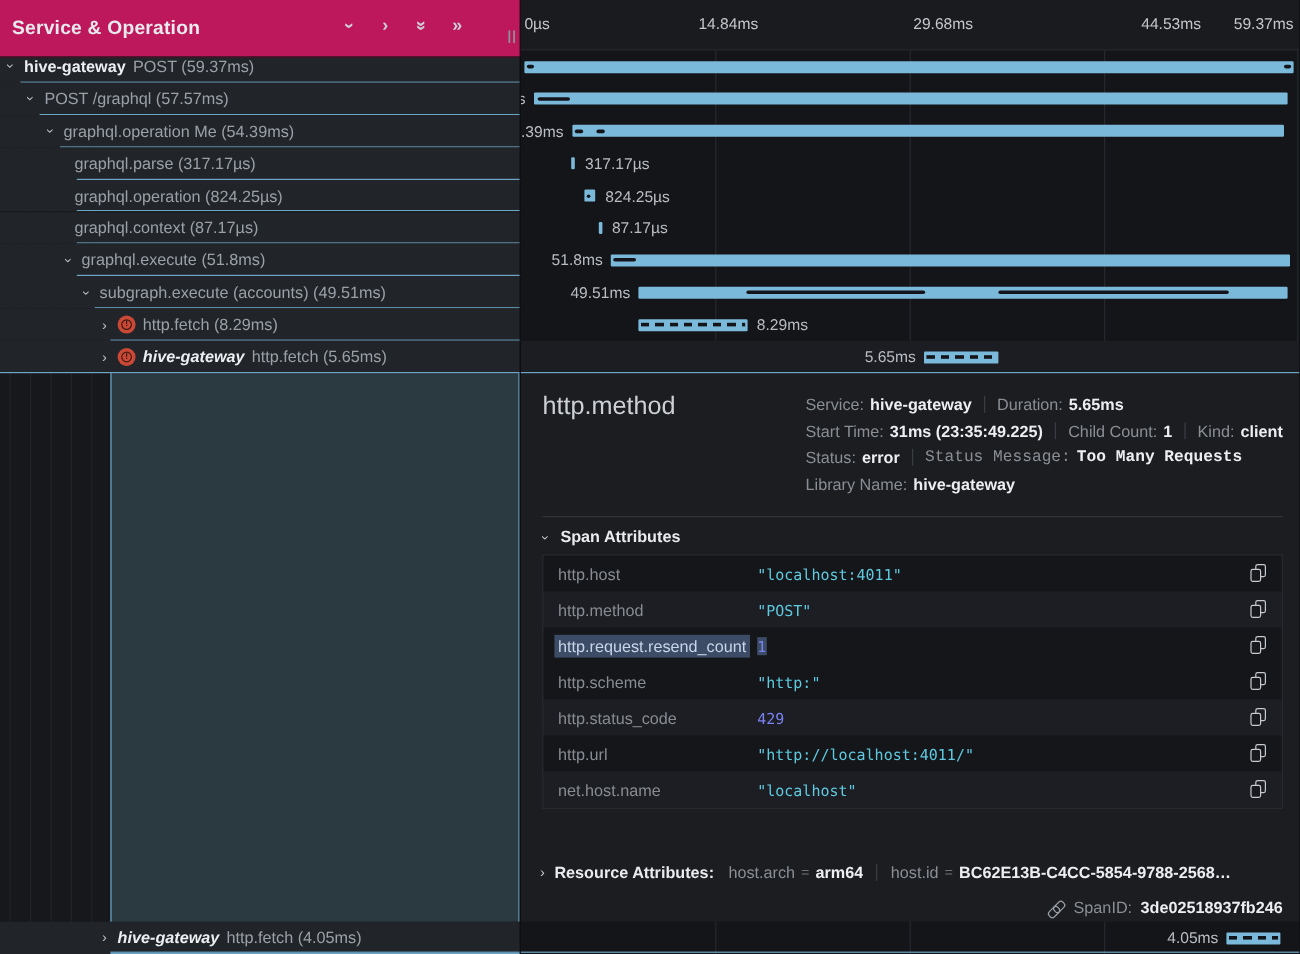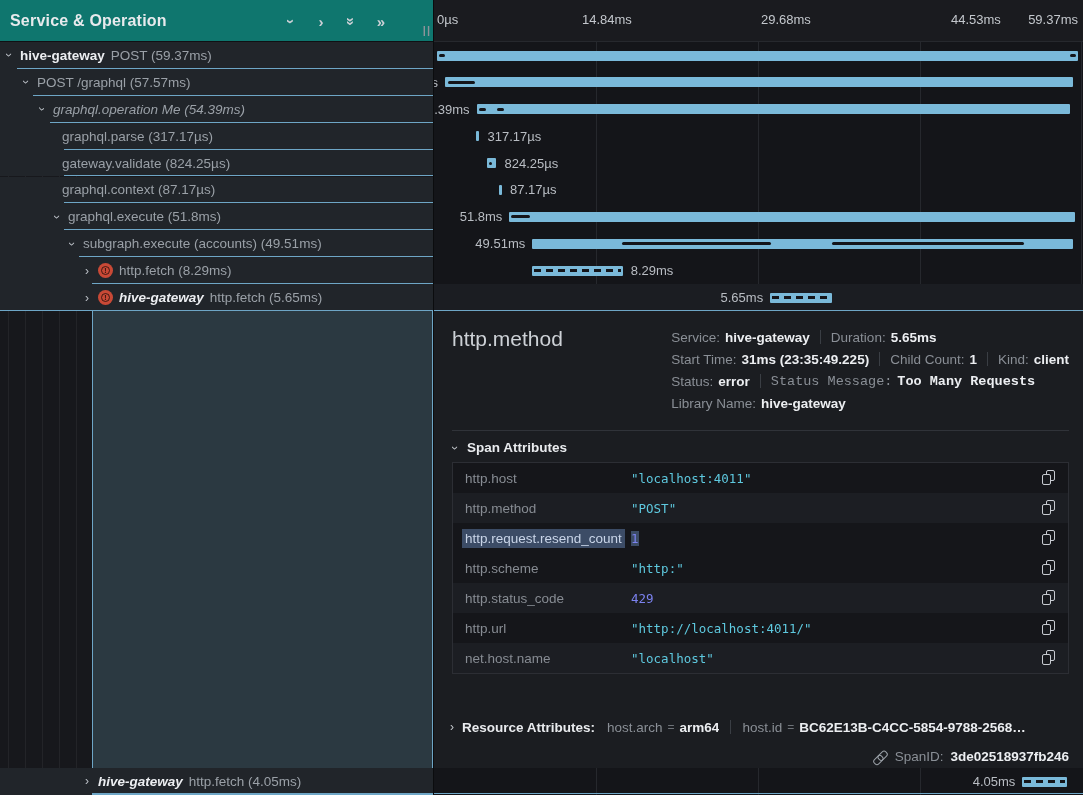--- a/index.html
+++ b/index.html
@@ -5,21 +5,21 @@
   * { margin:0; padding:0; box-sizing:border-box; }
   html,body { background:#0e0f12; }
   .app {
     position:relative; width:1083px; height:795px; overflow:hidden;
     font-family:"Liberation Sans", sans-serif; background:#17181c;
     -webkit-font-smoothing:antialiased;
   }
   
   .left-panel { position:absolute; left:0; top:0; width:434px; height:795px; background:#17181c; overflow:hidden; }
   .left-header {
-    position:absolute; left:0; top:0; width:434px; height:42px; background:#0f766e;
+    position:absolute; left:0; top:0; width:434px; height:48px; background:#be185d;
     border-bottom:1px solid #101114; display:flex; align-items:center; z-index:6;
   }
   .left-title { font-size:16px; font-weight:bold; color:#e8eaed; padding-left:10px; letter-spacing:.2px; }
   .header-icons { position:absolute; right:46px; top:0; height:42px; display:flex; align-items:center; gap:16px; }
   .hicon { color:#ccd0d6; font-size:15px; font-weight:bold; width:14px; height:16px; display:flex; align-items:center; justify-content:center; cursor:pointer; }
   .hicon.rot::before { display:inline-block; transform:rotate(90deg); }
   .hicon.single::before { content:"›"; }
   .hicon.double::before { content:"»"; }
   .resize-handle { position:absolute; right:3px; top:24px; color:#8e939a; font-size:11px; font-weight:bold; letter-spacing:1px; cursor:col-resize; z-index:7; }
   .guide { position:absolute; width:1px; top:42px; height:726px; background:rgba(255,255,255,0.055); z-index:1; }
@@ -121,37 +121,37 @@
         </div>
         <div class="tree-row" style="top: 68.9px;">
           <div class="row-border" style="left: 33px;"></div>
           <div class="row-inner" style="padding-left: 21px;">
             <div class="tree-chev down">›</div>
             <div class="op-name">POST /graphql (57.57ms)</div>
           </div>
         </div>
         <div class="tree-row" style="top: 95.8px;">
           <div class="row-border" style="left: 50px;"></div>
-          <div class="row-inner" style="padding-left: 37px; font-style: italic;">
+          <div class="row-inner" style="padding-left: 37px;">
             <div class="tree-chev down">›</div>
             <div class="op-name">graphql.operation Me (54.39ms)</div>
           </div>
         </div>
         <div class="tree-row" style="top: 122.7px;">
           <div class="row-border" style="left: 64px;"></div>
           <div class="row-inner" style="padding-left: 52px;">
             <div style="width: 4px;"></div>
             <div class="op-name">graphql.parse (317.17µs)</div>
           </div>
         </div>
         <div class="tree-row" style="top: 149.6px;">
           <div class="row-border" style="left: 64px;"></div>
           <div class="row-inner" style="padding-left: 52px;">
             <div style="width: 4px;"></div>
-            <div class="op-name">gateway.validate (824.25µs)</div>
+            <div class="op-name">graphql.operation (824.25µs)</div>
           </div>
         </div>
         <div class="tree-row" style="top: 176.5px;">
           <div class="row-border" style="left: 64px;"></div>
           <div class="row-inner" style="padding-left: 52px;">
             <div style="width: 4px;"></div>
             <div class="op-name">graphql.context (87.17µs)</div>
           </div>
         </div>
         <div class="tree-row" style="top: 203.4px;">

